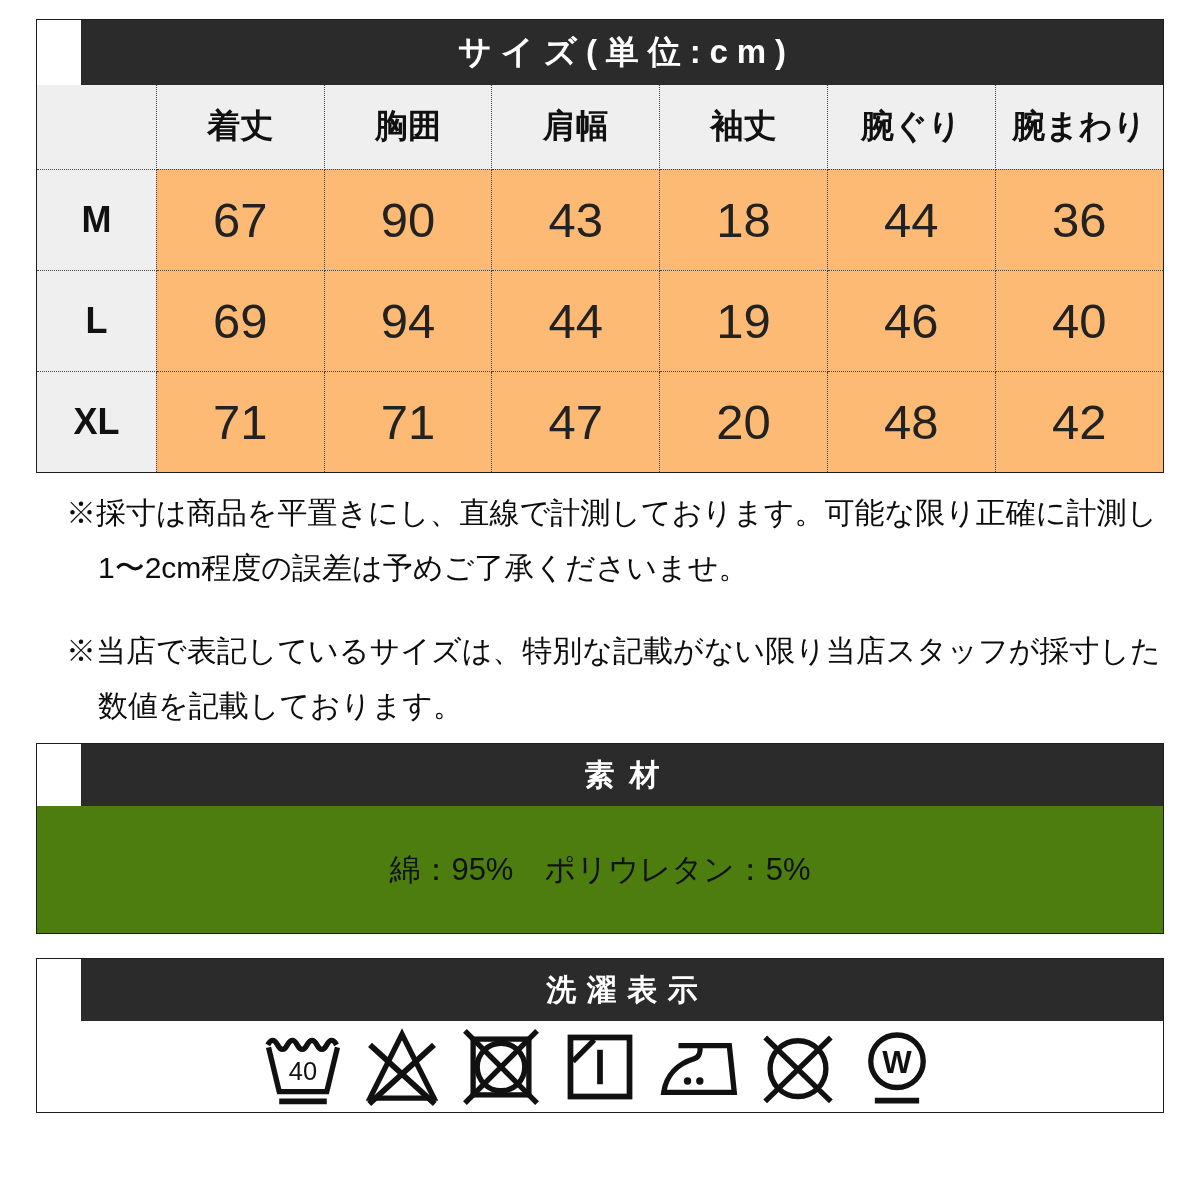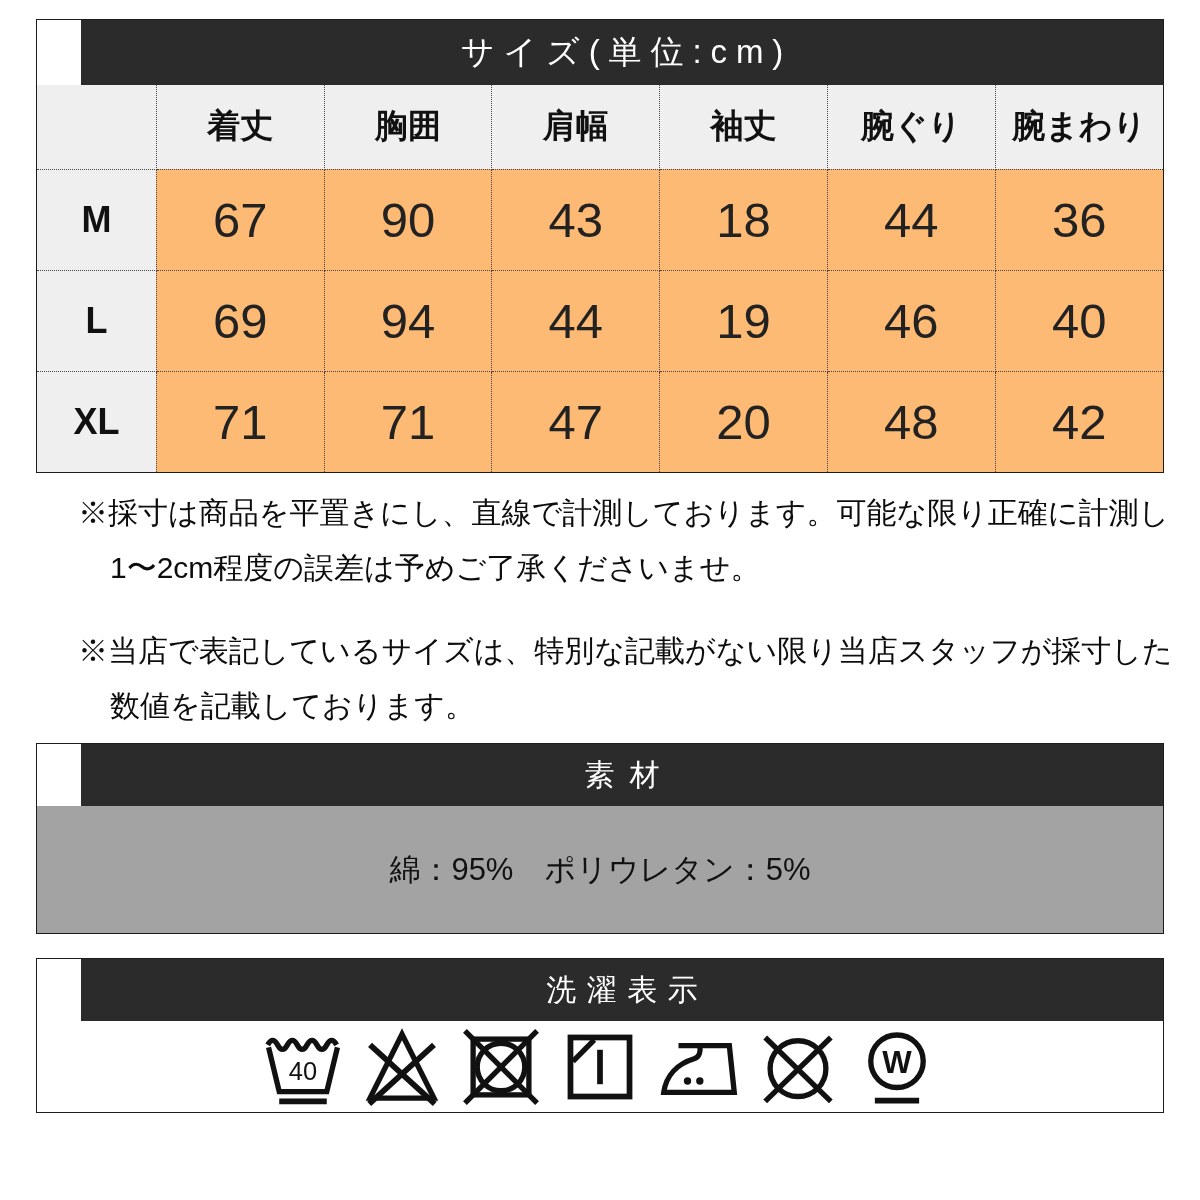--- a/index.html
+++ b/index.html
@@ -10,21 +10,21 @@
     font-family: "Liberation Sans", sans-serif;
     color: #111111;
   }
   .page { width: 1128px; margin: 19px 0 0 36px; }
 
   
   .section-header {
     background: #2b2b2b;
     color: #ffffff;
     display: flex; align-items: center; justify-content: center;
-    font-weight: normal;
+    font-weight: bold;
     margin-left: 44px;
   }
 
   
   .size-section { border: 1px solid #1c1c1c; }
   .size-section .section-header {
     height: 65px; font-size: 33px;
     letter-spacing: 0.27em; text-indent: 0.27em;
   }
   table.size-table {
@@ -49,31 +49,31 @@
     font-size: 36px; font-weight: bold; color: #111;
   }
   .size-table tbody td {
     height: 101px; background: #fdba74;
     font-size: 49px; font-weight: 400; color: #222;
   }
 
   
   .notes { margin-top: 12px; padding-left: 30px; font-size: 30px; line-height: 55px; color: #0d0d0d; }
   .note + .note { margin-top: 28px; }
-  .note-line { white-space: nowrap; margin-left: 12px; }
+  .note-line { white-space: nowrap; }
   .note-line.cont { padding-left: 32px; }
 
   
   .material-section { border: 1px solid #1c1c1c; margin-top: 10px; }
   .material-section .section-header {
     height: 62px; font-size: 30px;
     letter-spacing: 0.5em; text-indent: 0.5em;
   }
   .material-content {
-    height: 127px; background: #a3a3a3;
+    height: 127px; background: #4d7c0f;
     display: flex; align-items: center; justify-content: center;
     font-size: 31px; color: #111;
   }
 
   
   .wash-section { border: 1px solid #1c1c1c; margin-top: 24px; }
   .wash-section .section-header {
     height: 62px; font-size: 30px;
     letter-spacing: 0.35em; text-indent: 0.35em;
   }

